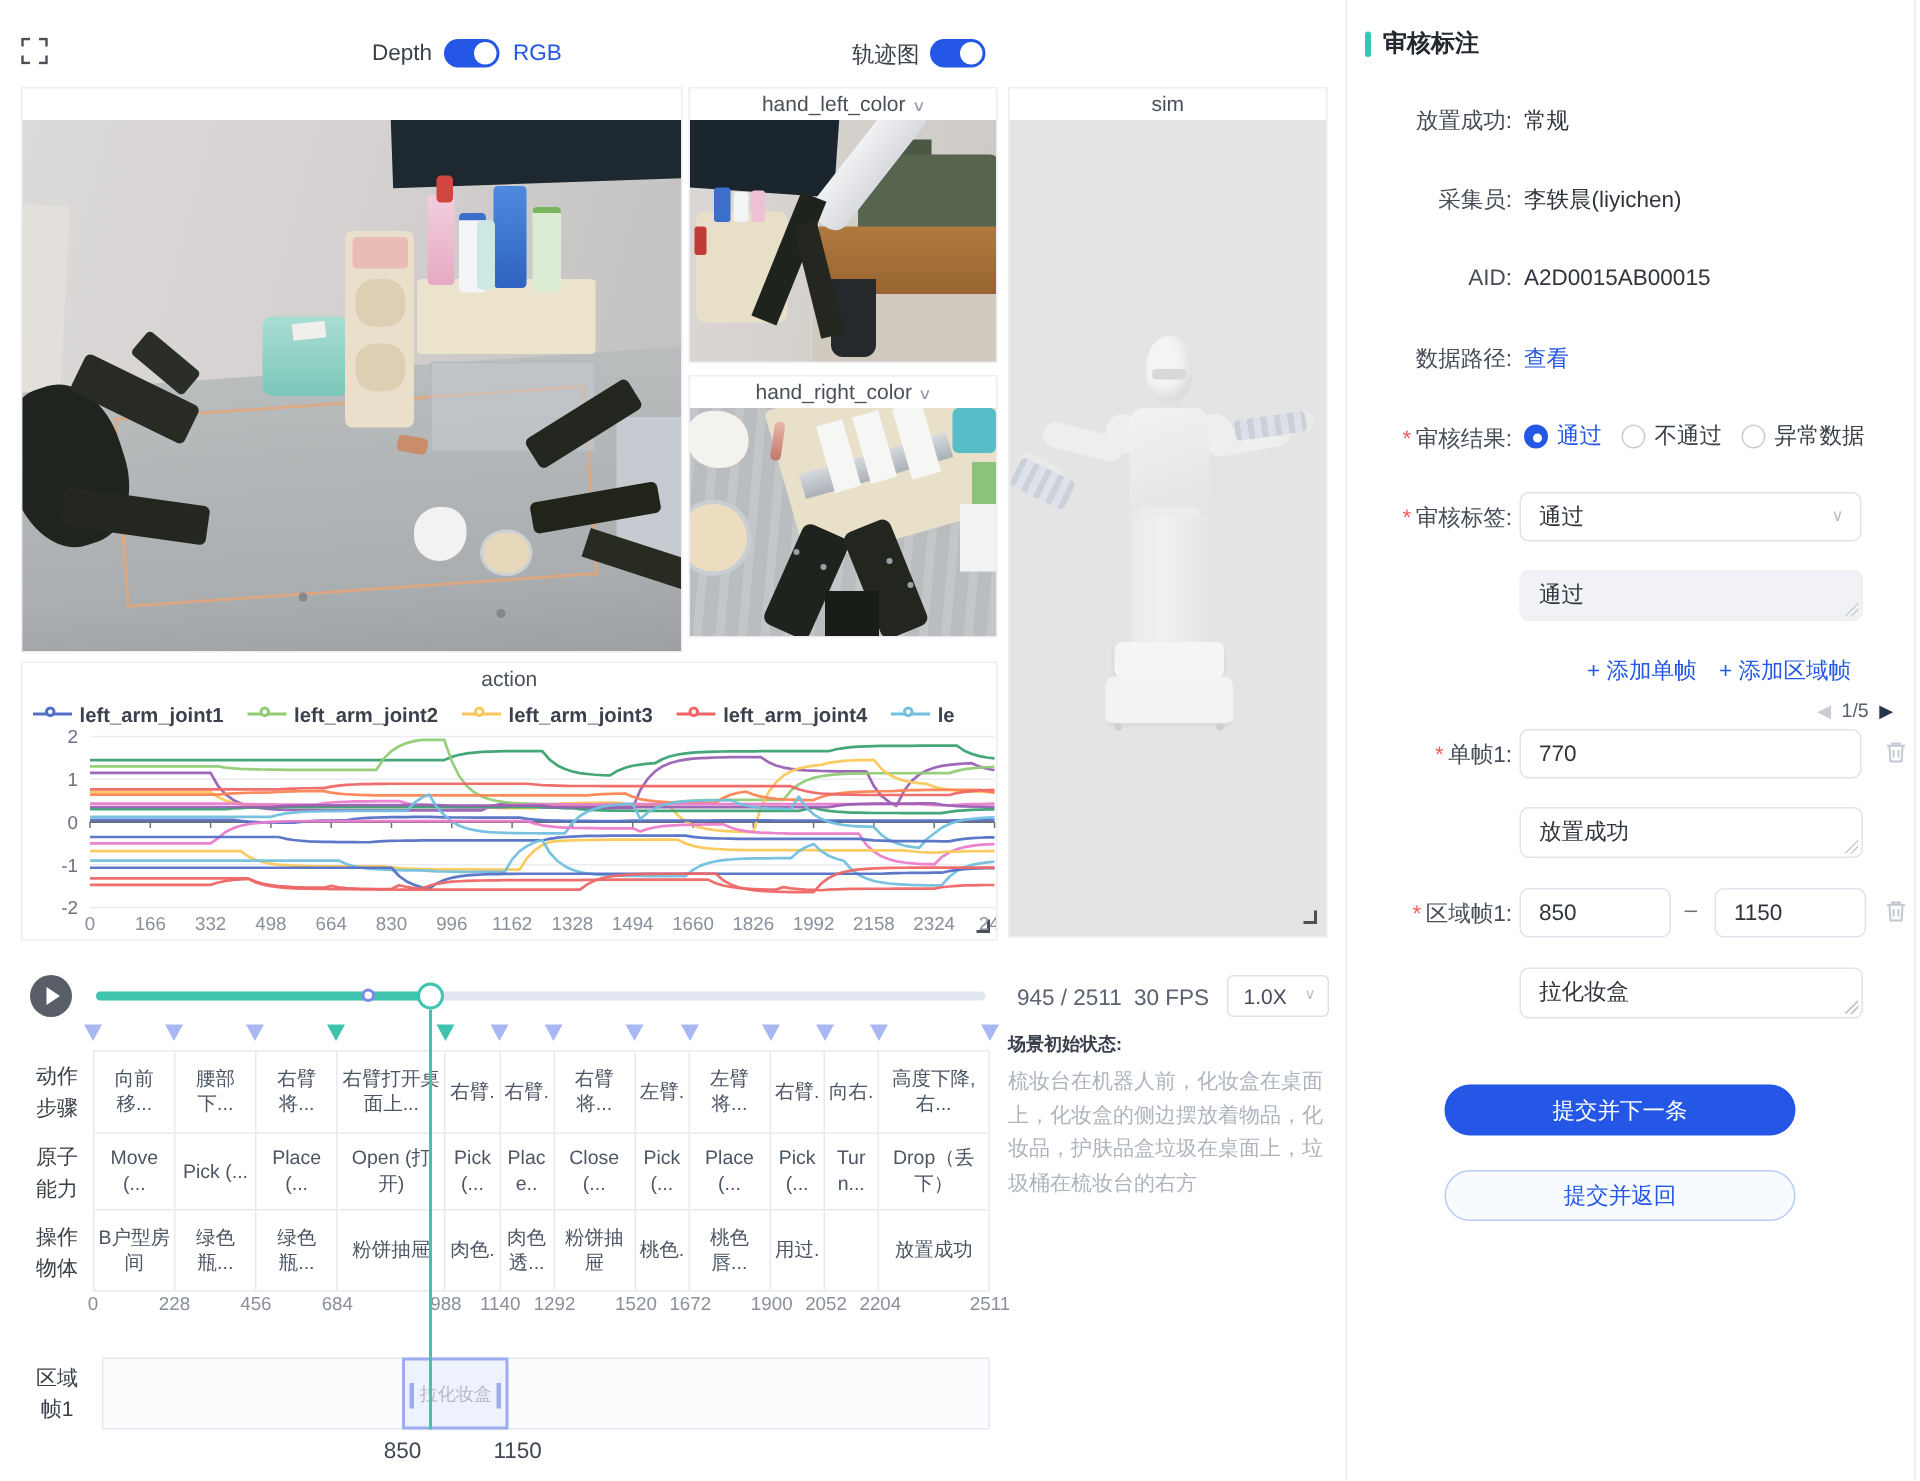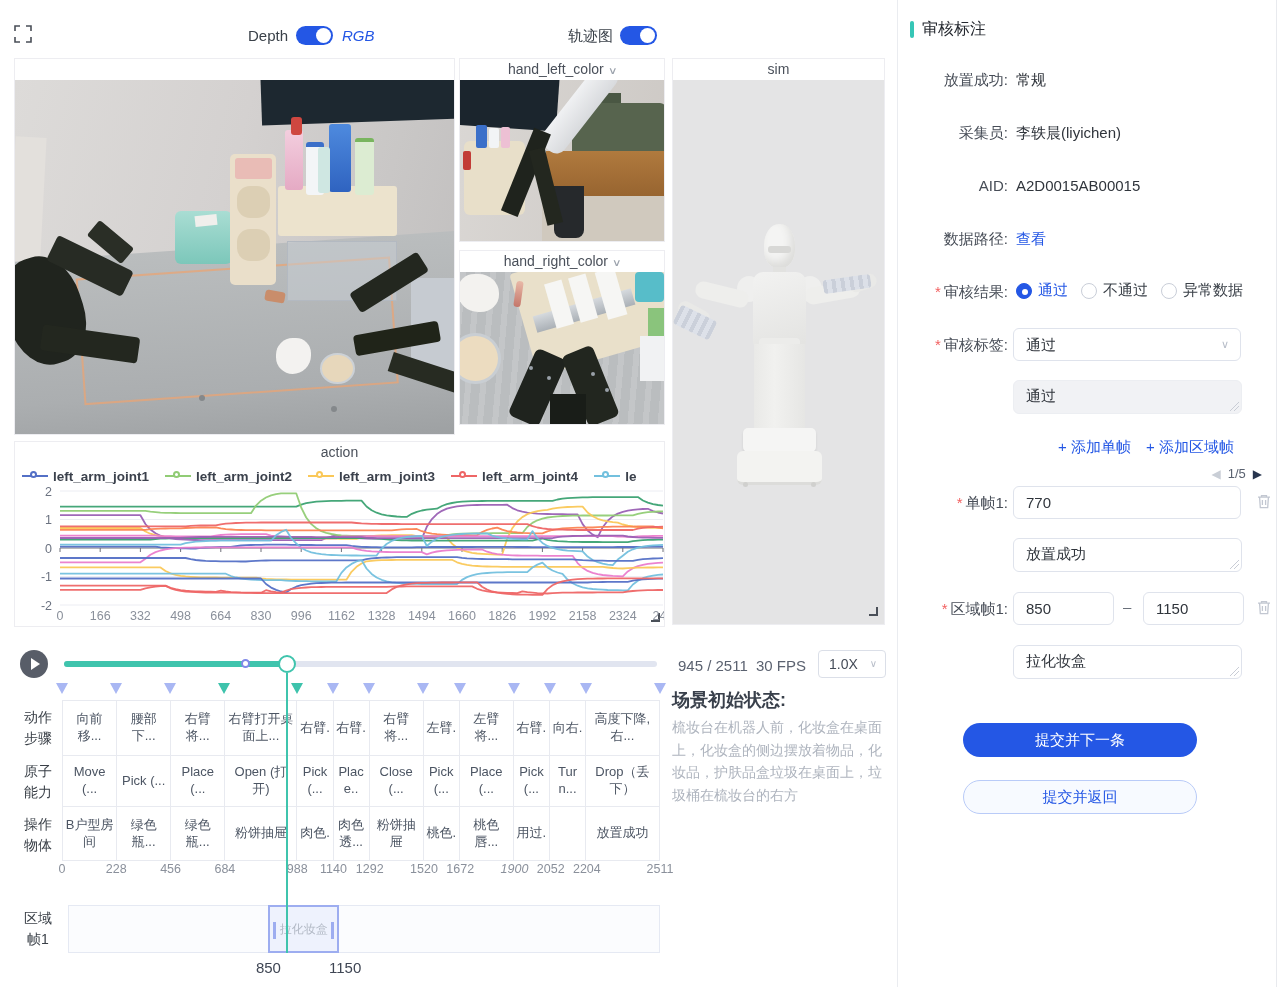--- a/index.html
+++ b/index.html
@@ -3,21 +3,21 @@
 <meta charset="utf-8">
 <style>
   * { margin:0; padding:0; box-sizing:border-box; }
   html,body { background:#fff; font-family:"Liberation Sans","DejaVu Sans",sans-serif; }
   #app { position:relative; width:1280px; height:987px; background:#fff; overflow:hidden; }
 
   .abs { position:absolute; }
 
   
   .tlabel { position:absolute; font-size:15px; color:#3a4149; }
-  .tlabel.blue { color:#2457e5;font-style:italic; }
+  .tlabel.blue { color:#2457e5; }
   .toggle { position:absolute; width:37px; height:19px; border-radius:10px; background:#2457e5; cursor:pointer; }
   .toggle .knob { position:absolute; right:2px; top:2px; width:15px; height:15px; border-radius:50%; background:#fff; }
 
   
   .panel { position:absolute; border:1px solid #ededf1; background:#fff; }
   .ptitle { position:relative; height:21px; text-align:center; font-size:14px; color:#4a505a; line-height:20px; cursor:pointer; white-space:nowrap; }
   .ptitle .chev { display:inline-block; margin-left:5px; font-size:10px; color:#9aa1ab; transform:scaleX(1.3); }
   .scene { position:absolute; left:0; top:21px; right:0; bottom:0; overflow:hidden; }
   .scene div { position:absolute; }
 
@@ -146,35 +146,35 @@
   .scol { border-right:1px solid #e8eaf0; display:flex; flex-direction:column; overflow:hidden; }
   .scol:last-child { border-right:none; }
   .scell { display:flex; align-items:center; justify-content:center; text-align:center; font-size:13px; color:#4c5563; line-height:1.3; padding:1px 2px; overflow:hidden; word-break:break-all; }
   .scell.c1 { height:55px; border-bottom:1px solid #e8eaf0; }
   .scell.c2 { height:51px; border-bottom:1px solid #e8eaf0; }
   .scell.c3 { flex:1; }
   .rowhdr { position:absolute; left:20px; width:36px; display:flex; align-items:center; justify-content:center; text-align:center; font-size:14px; color:#3a4048; word-break:break-all; line-height:1.5; }
   .axlab { position:absolute; width:44px; text-align:center; font-size:12.5px; color:#8a909b; }
 
   #scenenote { position:absolute; left:672px; top:688px; width:214px; }
-  #scenenote h4 { font-size:18px; color:#39404b; margin-bottom:4px; font-weight:bold; }
+  #scenenote h4 { font-size:12px; color:#39404b; margin-bottom:4px; font-weight:bold; }
   #scenenote p { font-size:14px; color:#aeb4be; line-height:1.62; }
 
   
   #regionbar { position:absolute; left:68px; top:905px; width:592px; height:48px; background:#fbfcfe; border:1px solid #e5e9f3; }
   #regionblock { position:absolute; top:905px; height:48px; border:2px solid #9dadf0; background:#eef2fd; display:flex; align-items:center; justify-content:center; font-size:12px; color:#b3bac6; cursor:move; z-index:4; }
   .rhandle { position:absolute; top:15px; width:3px; height:17px; background:#9dadf0; }
   .rlab { position:absolute; top:959px; width:44px; text-align:center; font-size:15px; color:#3f4654; }
   #cursorline { position:absolute; left:286px; top:673px; width:2px; height:280px; background:#3fc4ad; z-index:5; }
 
   
   #vdiv { position:absolute; left:897px; top:0; width:1px; height:987px; background:#eaecf0; }
   #scrollline { position:absolute; left:1276px; top:0; width:1px; height:987px; background:#e8eaee; }
   #rp-bar { position:absolute; left:910px; top:21px; width:4px; height:17px; border-radius:2px; background:#36c6b6; }
-  #rp-title { position:absolute; left:922px; top:19px; font-size:16px; font-weight:normal; color:#23272e; }
+  #rp-title { position:absolute; left:922px; top:19px; font-size:16px; font-weight:bold; color:#23272e; }
   .flabel { position:absolute; left:898px; width:110px; text-align:right; font-size:15px; color:#474d57; white-space:nowrap; }
   .fvalue { position:absolute; left:1016px; font-size:15px; color:#30353c; white-space:nowrap; }
   .req { color:#f25f5f; margin-right:3px; }
   .link { color:#2457e5; cursor:pointer; }
   .ropt { display:flex; align-items:center; gap:6px; cursor:pointer; }
   .rdo { position:relative; width:16px; height:16px; border-radius:50%; background:#fff; border:1px solid #c9ced8; }
   .rdo.on { background:#2457e5; border-color:#2457e5; }
   .rdo.on::after { content:''; position:absolute; left:5px; top:5px; width:6px; height:6px; border-radius:50%; background:#fff; }
   .rtext { font-size:15px; color:#3a4048; }
   .rtext.on { color:#2457e5; }
@@ -515,21 +515,21 @@
   <div id="stepaxis">
       <span class="axlab" style="left: 40px; top: 862px;">0</span>
       <span class="axlab" style="left: 94.2987px; top: 862px;">228</span>
       <span class="axlab" style="left: 148.597px; top: 862px;">456</span>
       <span class="axlab" style="left: 202.896px; top: 862px;">684</span>
       <span class="axlab" style="left: 275.294px; top: 862px;">988</span>
       <span class="axlab" style="left: 311.493px; top: 862px;">1140</span>
       <span class="axlab" style="left: 347.693px; top: 862px;">1292</span>
       <span class="axlab" style="left: 401.991px; top: 862px;">1520</span>
       <span class="axlab" style="left: 438.19px; top: 862px;">1672</span>
-      <span class="axlab" style="left: 492.489px; top: 862px; font-style: italic;">1900</span>
+      <span class="axlab" style="left: 492.489px; top: 862px;">1900</span>
       <span class="axlab" style="left: 528.688px; top: 862px;">2052</span>
       <span class="axlab" style="left: 564.887px; top: 862px;">2204</span>
       <span class="axlab" style="left: 638px; top: 862px;">2511</span>
     </div>
 
   <div id="scenenote">
     <h4>场景初始状态:</h4>
     <p>梳妆台在机器人前，化妆盒在桌面上，化妆盒的侧边摆放着物品，化妆品，护肤品盒垃圾在桌面上，垃圾桶在梳妆台的右方</p>
   </div>
 

